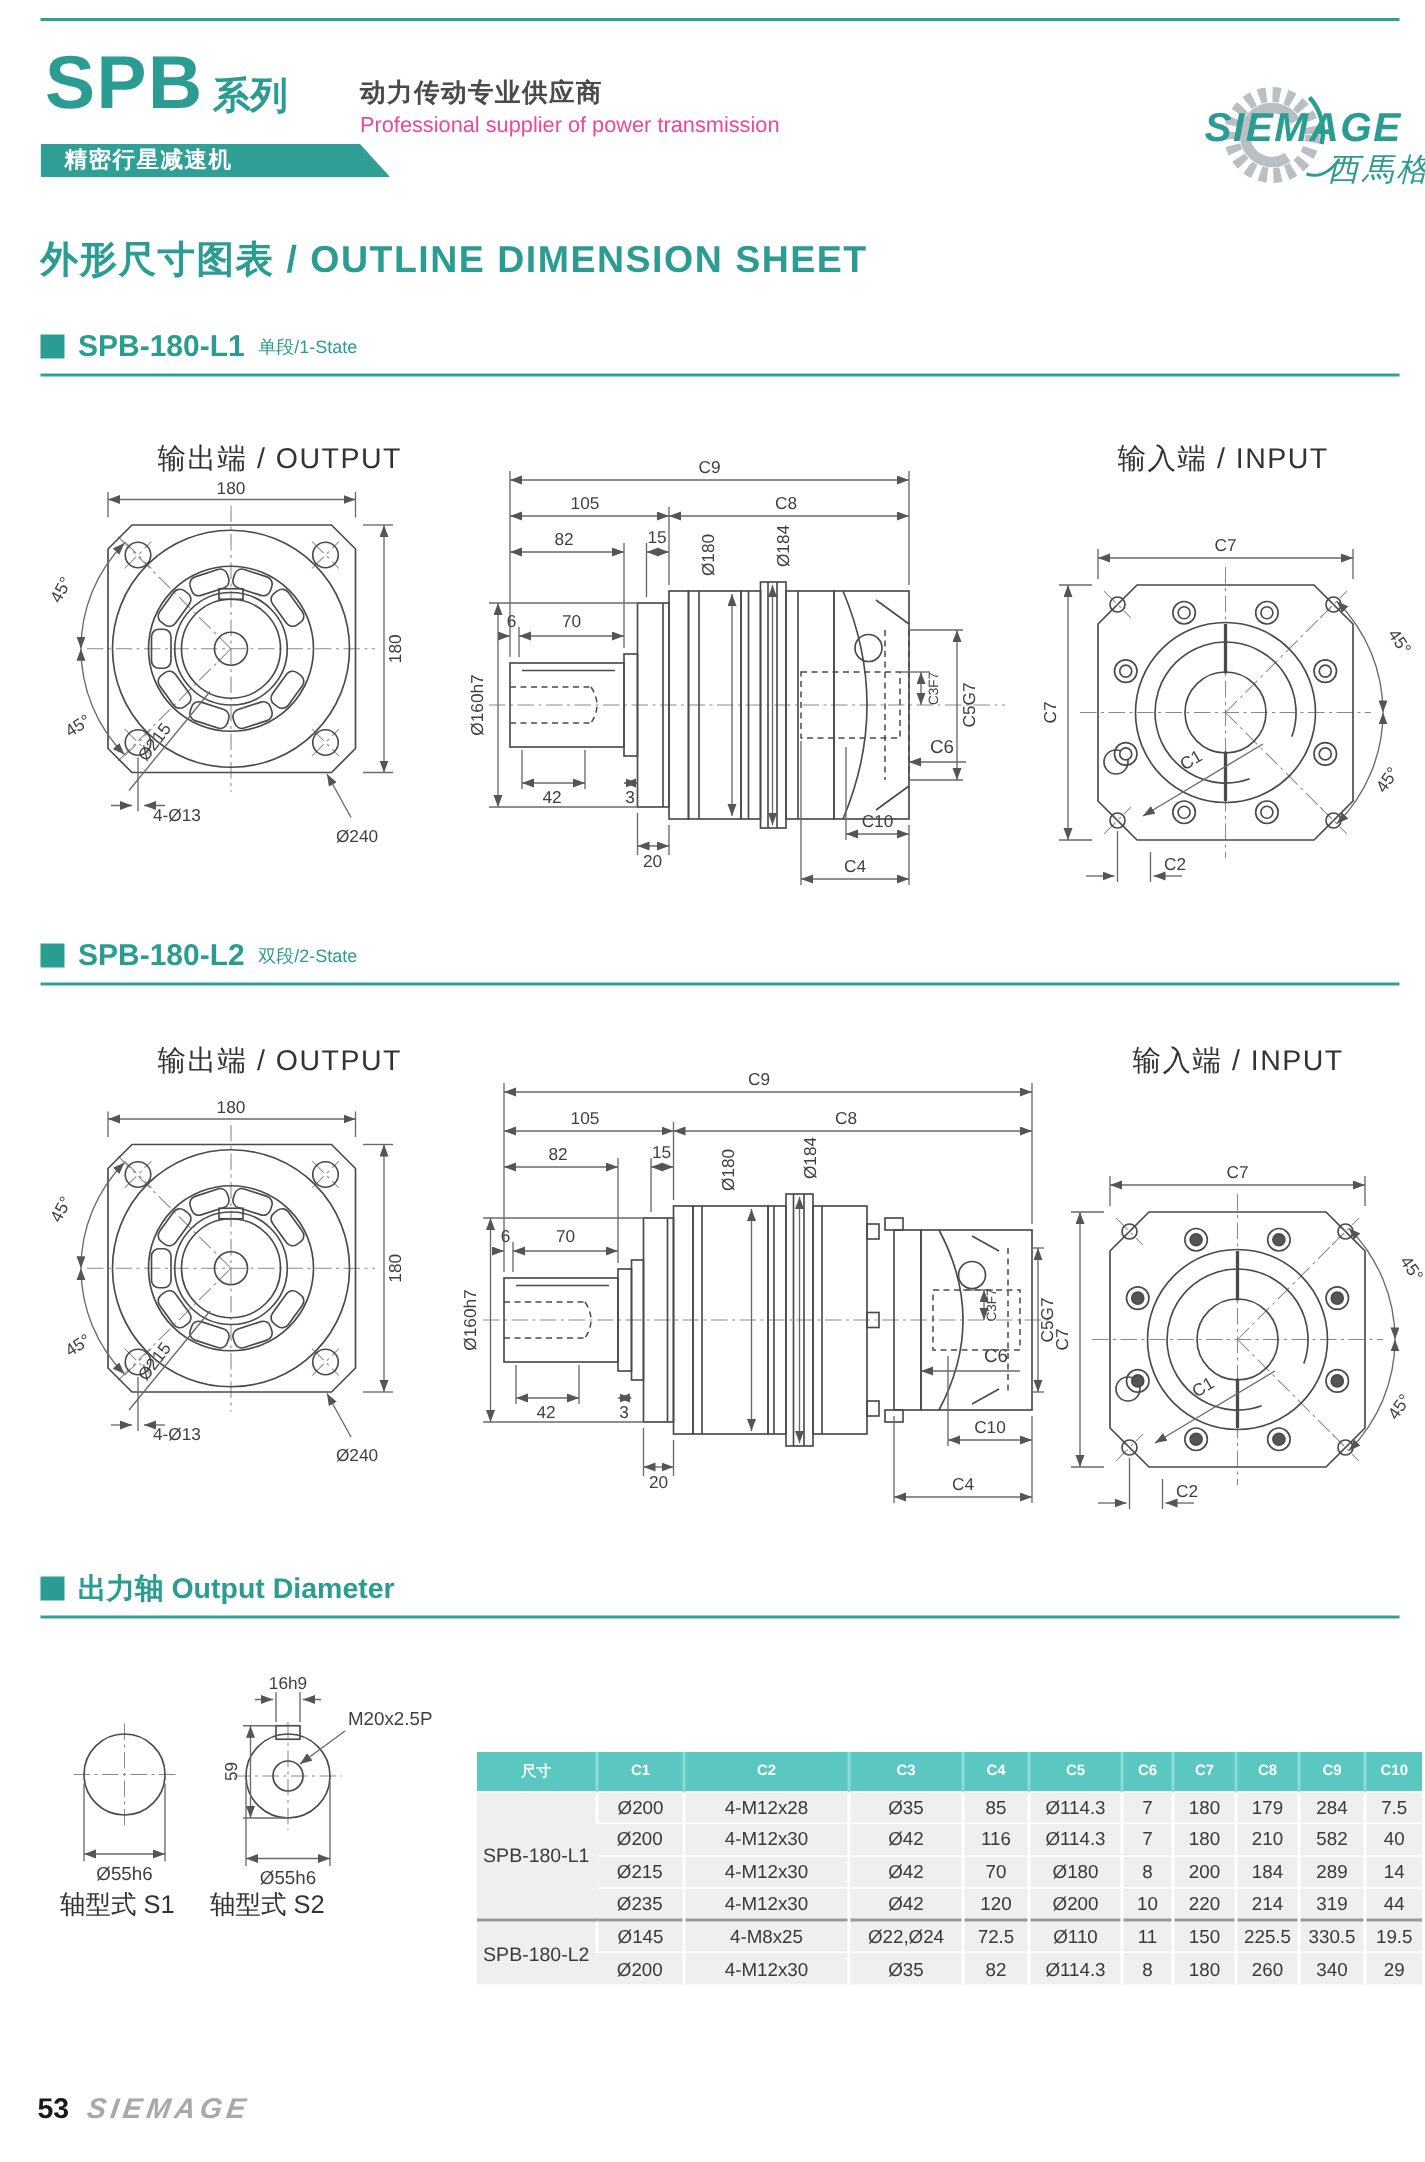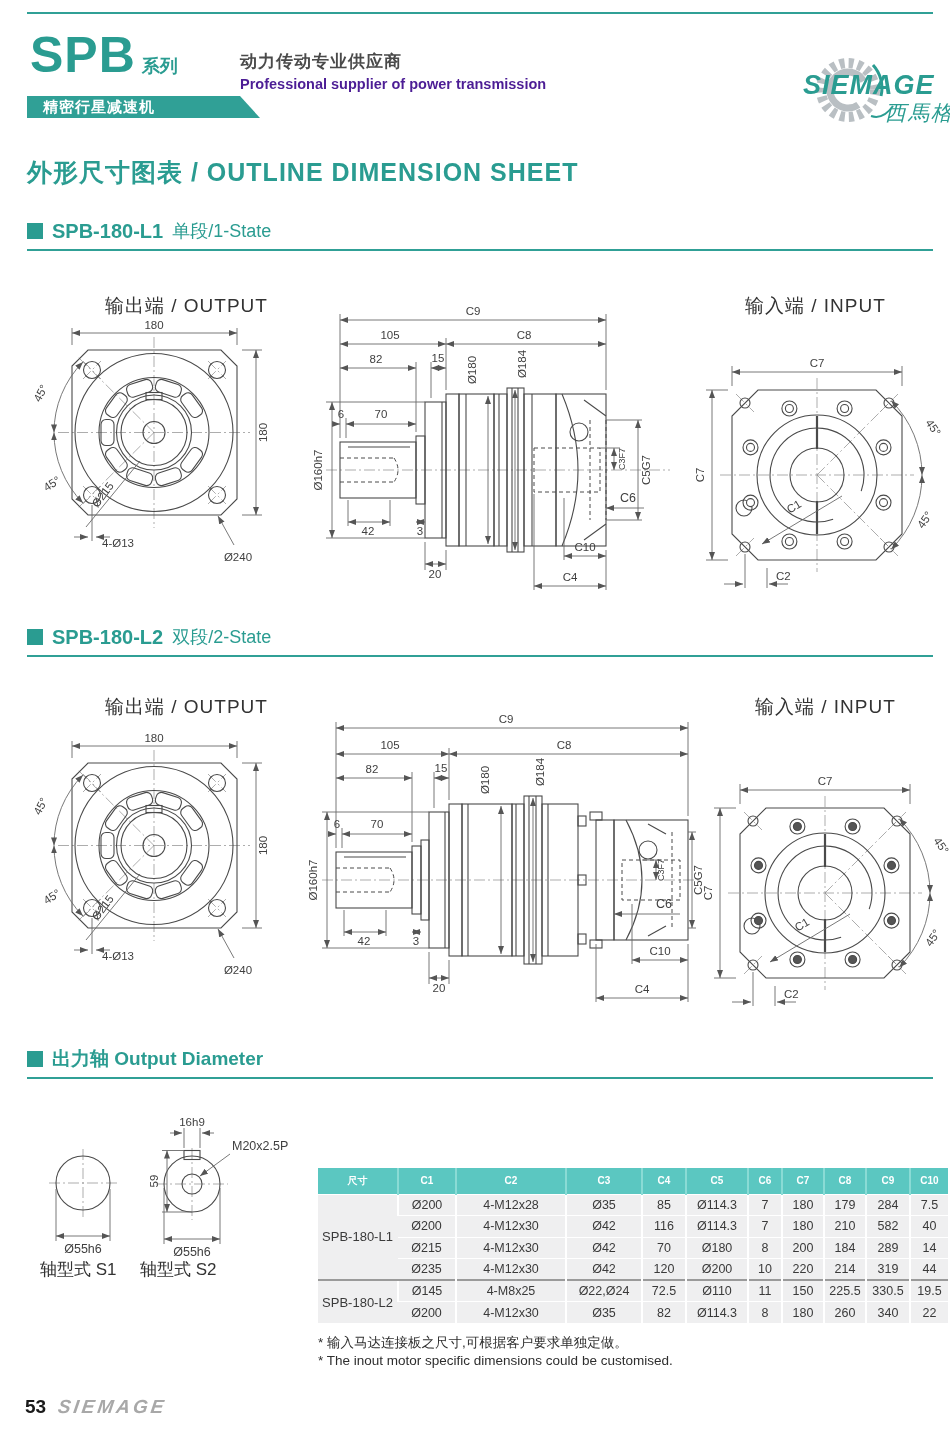--- a/index.html
+++ b/index.html
@@ -8,39 +8,39 @@
     --line:#4a4a4a; --dim:#6a6a6a; --txt:#3f3f3f;
   }
   *{margin:0;padding:0;box-sizing:border-box}
   body{background:#fff;font-family:"Liberation Sans",sans-serif}
   #page{position:relative;width:950px;height:1441px;background:#fff;overflow:hidden}
   .abs{position:absolute}
   
   .top-rule{left:27px;top:12px;width:906px;height:2px;background:var(--band-dark)}
   .spb{left:30px;top:26px;color:var(--teal);white-space:nowrap}
   .spb .big{font-size:50px;font-weight:800;letter-spacing:1px}
-  .spb .small{font-size:18px;font-weight:700;margin-left:6px}
+  .spb .small{font-size:25px;font-weight:700;margin-left:6px}
   .band-dark{left:27px;top:96px;width:233px;height:22px;background:var(--band-dark);
     clip-path:polygon(0 0,213px 0,233px 100%,0 100%);color:#fff;font-size:15px;font-weight:700;
     line-height:22px;padding-left:16px;letter-spacing:1px}
   .band-light{left:246px;top:96px;width:578px;height:22px;background:var(--band-light);
     clip-path:polygon(18px 0,100% 0,99% 55%,96% 60%,97% 100%,0 100%);color:#fff}
   .band-light .slogan{position:absolute;left:236px;top:4px;font-size:13px;letter-spacing:3px;font-weight:700}
   .band-light .site{position:absolute;left:408px;top:3px;font-size:14px;font-weight:700;font-style:italic}
   .supplier{left:240px;top:50px;color:#4a4a4a}
   .supplier .cn{font-size:17px;font-weight:700;letter-spacing:1px}
-  .supplier .en{font-size:14.5px;font-weight:700;color:#4c1d95;margin-top:3px}
+  .supplier .en{font-size:14.5px;font-weight:400;color:#ec4899;margin-top:3px}
   .logo-t{font-size:27px;font-weight:800;font-style:italic;fill:var(--teal);letter-spacing:1px}
   .logo-c{font-size:21px;font-style:italic;fill:var(--teal);letter-spacing:2px}
   
   .page-title{left:27px;top:156px;font-size:25px;font-weight:800;color:var(--teal);letter-spacing:1px}
   .sec-head{height:22px;display:flex;align-items:center;gap:9px}
   .sec-head .sq{width:16px;height:16px;background:var(--teal)}
   .sec-head .model{font-size:20px;font-weight:800;color:var(--teal)}
-  .sec-head .stage{font-size:18px;color:var(--teal)}
+  .sec-head .stage{font-size:12px;color:var(--teal)}
   .sec-rule{width:906px;height:2px;background:var(--band-dark)}
   .view-label{font-size:19px;color:#333;letter-spacing:1px}
   .shaft-head{left:27px;top:1048px}
   .shaft-head .model{font-weight:700}
   .shaft-label{font-size:17px;color:#333}
   
   .draw{position:absolute}
   svg text{font-family:"Liberation Sans",sans-serif;fill:var(--txt);font-size:11.5px}
   svg .t9{font-size:9px} svg .t12{font-size:12.5px}
   .ln{stroke:var(--line);stroke-width:1.1;fill:none}
@@ -784,28 +784,24 @@
         <tr>
           <td>Ø200</td>
           <td>4-M12x30</td>
           <td>Ø35</td>
           <td>82</td>
           <td>Ø114.3</td>
           <td>8</td>
           <td>180</td>
           <td>260</td>
           <td>340</td>
-          <td>22</td>
+          <td>29</td>
         </tr>
       </tbody>
   </table>
 
-  <div class="abs notes">
-    <div>* 输入马达连接板之尺寸,可根据客户要求单独定做。</div>
-    <div>* The inout motor  specific dimensions could be customised.</div>
-  </div>
 
   <div class="abs footer">
     <span class="num">53</span>
     <span class="brand">SIEMAGE</span>
   </div>
 
 </div>
 
 </body></html>

